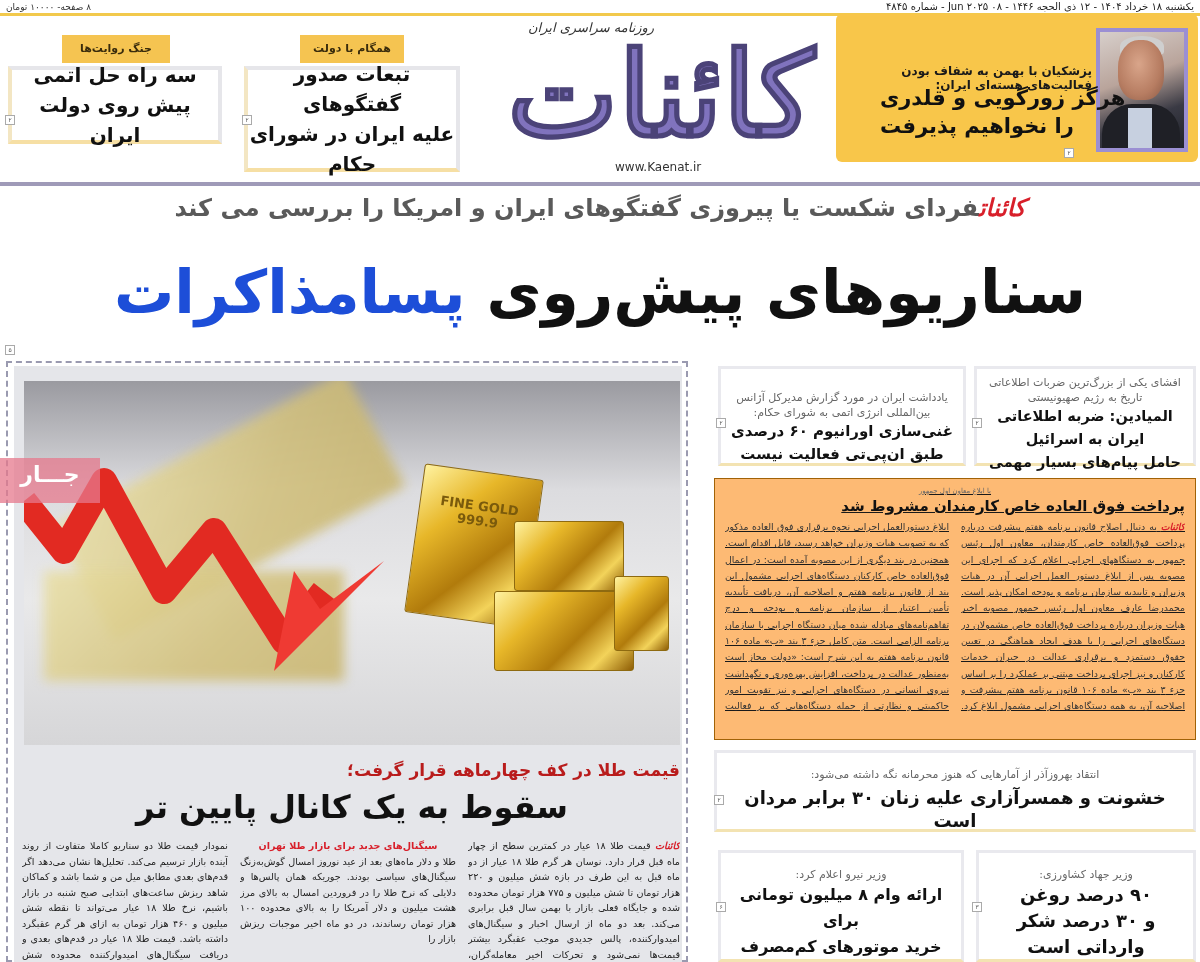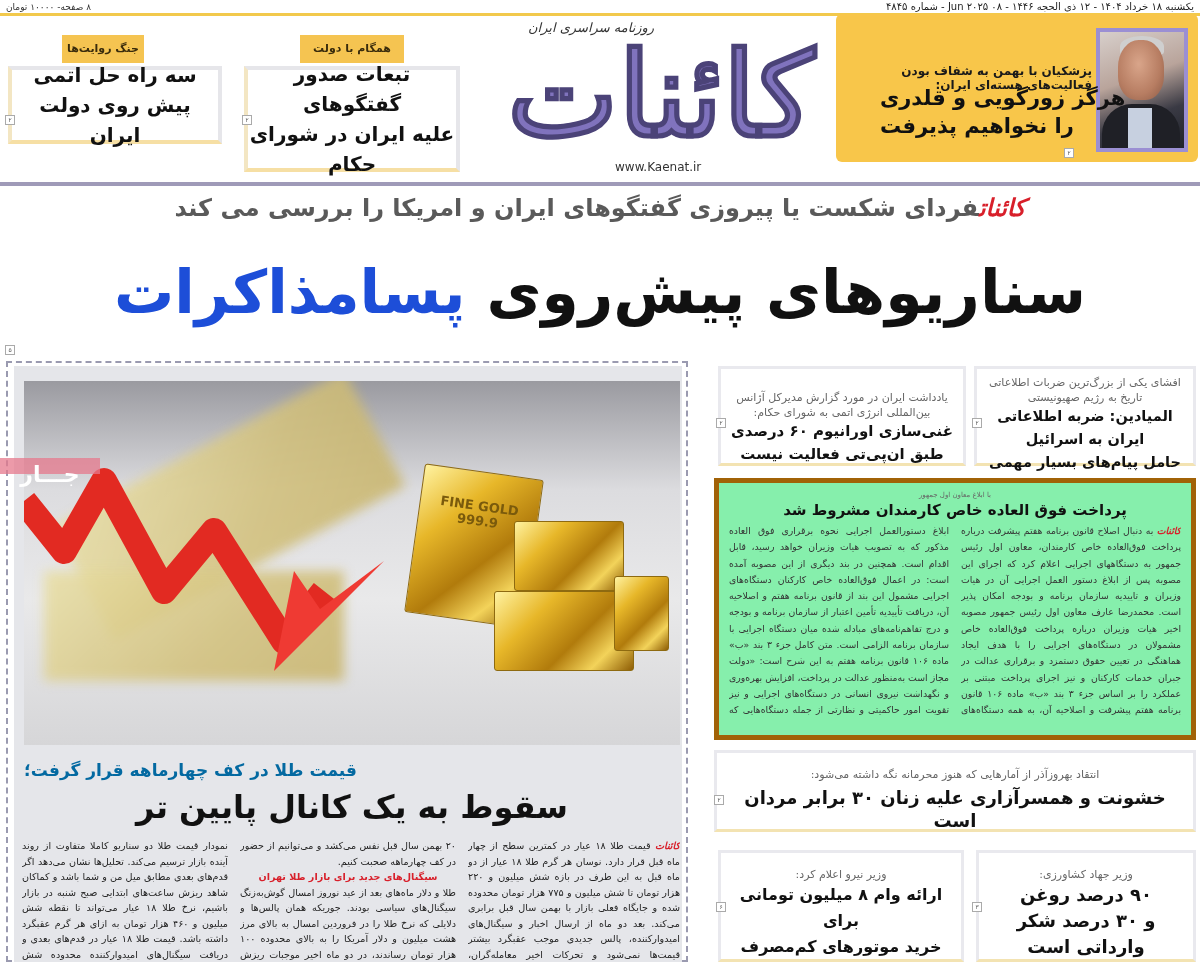--- a/index.html
+++ b/index.html
@@ -32,44 +32,44 @@
   .headline { font-size: 60px; font-weight: bold; text-align: center; white-space: nowrap; letter-spacing: -2px; line-height: 1; }
   .headline .red { color: #1d4ed8; }
   .headline .black { color: #111; }
   
   .gold-wrap { border: 2px dashed #9a9ab0; background: #fff; }
   .gold-inner { background: #e5e6ea; }
   .gold-img { background: linear-gradient(180deg, #9a9aa0 0%, #dcdcdf 30%, #e9e9ea 60%, #d6d6d8 100%); overflow: hidden; }
   .bar { position: absolute; background: linear-gradient(135deg, #fff2a0 0%, #e7b729 30%, #b17b0c 60%, #f3d35a 80%, #8e5d05 100%); border: 1px solid #8e6a10; border-radius: 3px; }
   .blur-bar { position: absolute; background: linear-gradient(135deg, #e9dfa5 0%, #d2c07a 60%, #c9b56c 100%); filter: blur(6px); opacity: .85; }
   .jaar { background: rgba(230,120,140,.75); color: #fff; font-weight: bold; font-size: 22px; text-align: center; line-height: 34px; }
-  .sub-gray { font-size: 17px; color: #0369a1; text-align: left; font-weight: bold; }
+  .sub-gray { font-size: 17px; color: #b91c1c; text-align: right; font-weight: bold; }
   .title-big { font-size: 32px; font-weight: bold; text-align: center; color: #111; }
   .body-col { font-size: 9.6px; line-height: 15.5px; color: #222; text-align: justify; }
   .body-col .brand { color: #d81f2a; font-weight: bold; font-style: italic; }
   .body-col .sec-title { color: #d81f2a; font-weight: bold; text-align: center; display: block; }
   
   .rbox { border: 3px solid #e9e9ee; border-bottom-color: #f3e3b2; background: #fff; }
   .rbox .pre { font-size: 11px; color: #666; text-align: center; line-height: 15px; }
   .rbox .ttl { font-size: 16px; font-weight: bold; text-align: center; color: #111; line-height: 23px; }
-  .lav { background: #86efac; border: 5px solid #a16207; }
+  .lav { background: #fdba74; border: 1px solid #a16207; text-decoration: underline; }
   .lav .pre { font-size: 7px; color: #666; text-align: center; }
-  .lav .ttl { font-size: 15px; font-weight: bold; text-align: center; color: #111; }
+  .lav .ttl { font-size: 15px; font-weight: bold; color: #111; }
   .lav .col { font-size: 9.3px; line-height: 16.3px; color: #333; text-align: justify; }
   .lav .col .brand { color: #d81f2a; font-weight: bold; font-style: italic; }
 </style>
 </head>
 <body>
 
 <div class="abs topbar">
   <span>یکشنبه ۱۸ خرداد ۱۴۰۴ - ۱۲ ذی الحجه ۱۴۴۶ - ۰۸ Jun ۲۰۲۵ - شماره ۴۸۴۵</span>
   <span class="meta-small">۸ صفحه- ۱۰۰۰۰ تومان</span>
 </div>
 
-<div class="abs tag" style="left:62px;top:35px;width:82px;">جنگ روایت‌ها</div>
+<div class="abs tag" style="left:62px;top:35px;width:108px;">جنگ روایت‌ها</div>
 <div class="abs teaser" style="left:8px;top:66px;width:214px;height:78px;">
   <div>
     <div>سه راه حل اتمی</div>
     <div>پیش روی دولت ایران</div>
   </div>
 </div>
 <div class="abs pg" style="left:5px;top:115px;">۲</div>
 
 <div class="abs tag" style="left:300px;top:35px;width:104px;">همگام با دولت وفاق ملی</div>
 <div class="abs teaser" style="left:244px;top:66px;width:216px;height:106px;">
@@ -119,30 +119,29 @@
     <polyline points="0,60 40,110 80,40 140,150 190,90 260,200 300,150" fill="none" stroke="#e22a22" stroke-width="26" stroke-linejoin="round"></polyline>
     <polygon points="250,230 360,120 296,168 270,130" fill="#ef3a33"></polygon>
   </svg>
   <div class="bar" style="left:390px;top:90px;width:120px;height:150px;transform:rotate(8deg);">
     <div style="text-align:center;margin-top:26px;font-size:13px;color:#7a5a0c;font-weight:bold;direction:ltr;">FINE GOLD 999.9</div>
   </div>
   <div class="bar" style="left:490px;top:140px;width:110px;height:70px;"></div>
   <div class="bar" style="left:470px;top:210px;width:140px;height:80px;"></div>
   <div class="bar" style="left:590px;top:195px;width:55px;height:75px;"></div>
 </div>
-<div class="abs jaar" style="left:0;top:458px;width:100px;height:16px;">جـــار</div>
+<div class="abs jaar" style="left:0;top:458px;width:100px;height:45px;">جـــار</div>
 
 <div class="abs sub-gray" style="left:24px;top:760px;width:656px;">قیمت طلا در کف چهارماهه قرار گرفت؛</div>
 <div class="abs title-big" style="left:24px;top:788px;width:656px;">سقوط به یک کانال پایین تر</div>
 
 <div class="abs body-col" style="left:468px;top:838px;width:212px;height:124px;overflow:hidden;">
   <span class="brand">کائنات</span> <span>قیمت طلا ۱۸ عیار در کمترین سطح از چهار ماه قبل قرار دارد. نوسان هر گرم طلا ۱۸ عیار از دو ماه قبل به این طرف در بازه شش میلیون و ۲۲۰ هزار تومان تا شش میلیون و ۷۷۵ هزار تومان محدوده شده و جایگاه فعلی بازار با بهمن سال قبل برابری می‌کند. بعد دو ماه از ارسال اخبار و سیگنال‌های امیدوارکننده، پالس جدیدی موجب عقبگرد بیشتر قیمت‌ها نمی‌شود و تحرکات اخیر معامله‌گران، می‌تواند نشانه‌ای از پایان صبر بازار در کوتاه</span>
 </div>
 <div class="abs body-col" style="left:240px;top:838px;width:216px;height:124px;overflow:hidden;">
-  <span>۲۰ بهمن سال قبل نفس می‌کشد و می‌توانیم از حضور در کف چهارماهه صحبت کنیم.</span>
   <span class="sec-title">سیگنال‌های جدید برای بازار طلا تهران</span>
   <span>طلا و دلار ماه‌های بعد از عید نوروز امسال گوش‌به‌زنگ سیگنال‌های سیاسی بودند. جوریکه همان پالس‌ها و دلایلی که نرخ طلا را در فروردین امسال به بالای مرز هشت میلیون و دلار آمریکا را به بالای محدوده ۱۰۰ هزار تومان رساندند، در دو ماه اخیر موجبات ریزش بازار را</span>
 </div>
 <div class="abs body-col" style="left:22px;top:838px;width:206px;height:124px;overflow:hidden;">
   <span>نمودار قیمت طلا دو سناریو کاملا متفاوت از روند آینده بازار ترسیم می‌کند. تحلیل‌ها نشان می‌دهد اگر قدم‌های بعدی مطابق میل من و شما باشد و کماکان شاهد ریزش ساعت‌های ابتدایی صبح شنبه در بازار باشیم، نرخ طلا ۱۸ عیار می‌تواند تا نقطه شش میلیون و ۴۶۰ هزار تومان به ازای هر گرم عقبگرد داشته باشد. قیمت طلا ۱۸ عیار در قدم‌های بعدی و دریافت سیگنال‌های امیدوارکننده محدوده شش میلیون و</span>
 </div>
 
 <div class="abs rbox" style="left:974px;top:366px;width:222px;height:100px;padding:6px 4px;">
   <div class="pre">افشای یکی از بزرگ‌ترین ضربات اطلاعاتی تاریخ به رژیم صهیونیستی</div>
   <div class="ttl" style="font-size:14.5px;">

